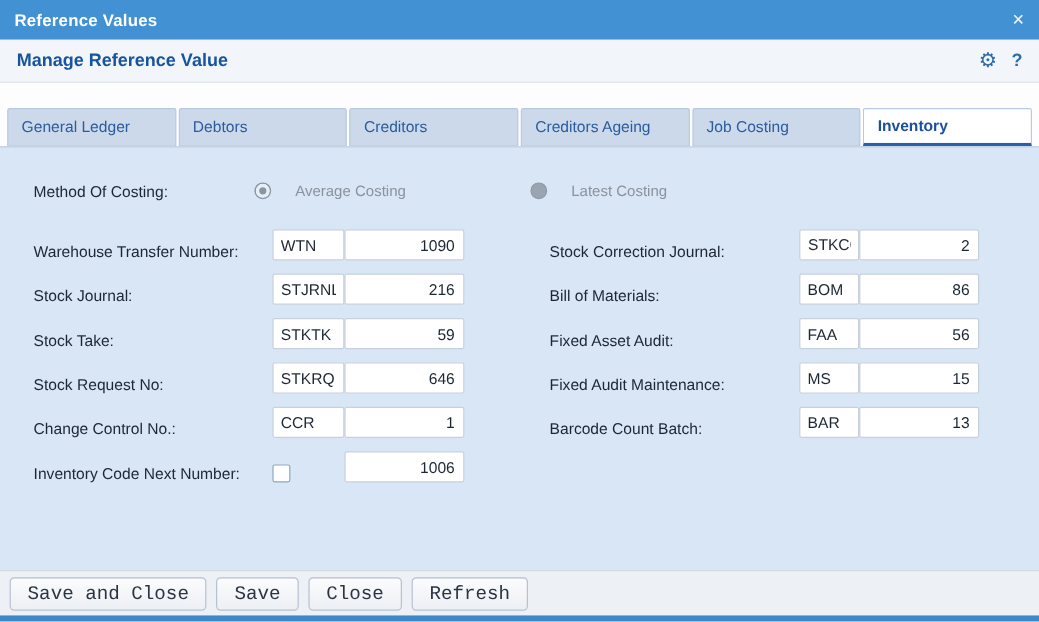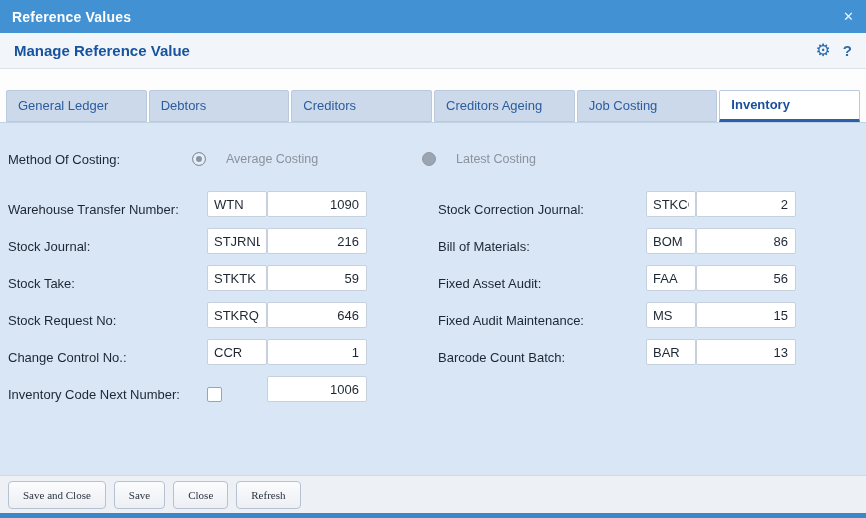--- a/index.html
+++ b/index.html
@@ -39,21 +39,21 @@
     border-radius:2px 2px 0 0; overflow:hidden;
   }
   .tab.active {
     background:#ffffff; color:#1b4f9e; font-weight:bold;
     border-bottom:3px solid #2c5fa8; line-height:28px;
   }
 
   
   .content {
     flex:1; background:#d8e6f6; border-top:1px solid #c2d2e6;
-    padding:22px 16px 0 8px; overflow:hidden;
+    padding:22px 16px 0 28px; overflow:hidden;
   }
 
   .costing-row { display:flex; align-items:center; height:28px; margin-bottom:7px; }
   .costing-label { width:184px; font-size:13px; color:#1d2733; }
   .radio-opt { display:flex; align-items:center; gap:20px; }
   .radio-opt.first { width:230px; }
   .radio { width:14px; height:14px; border-radius:50%; flex:none; }
   .radio.selected { background:#8796a6; box-shadow: inset 0 0 0 3px #e9eef5; border:1px solid #8796a6; }
   .radio.unselected { background:#9aa5b1; border:1px solid #8f9aa6; }
   .radio-text { font-size:12.5px; color:#8b929c; }
@@ -82,24 +82,24 @@
     width:15px; height:15px; background:#ffffff; border:1px solid #8fa6c9;
     border-radius:2px; cursor:pointer;
   }
 
   
   .footer {
     height:38px; background:#edf0f4; border-top:1px solid #d5dae2;
     display:flex; align-items:center; gap:8px; padding:0 8px; flex:none;
   }
   .btn {
-    height:28px; padding:0 14px; font-size:11px; color:#2a3442;
+    height:28px; padding:0 14px; font-size:16px; color:#2a3442;
     background:linear-gradient(#fbfcfd,#eceff4);
     border:1px solid #b6c2d2; border-radius:4px; cursor:pointer;
-    font-family:Liberation Serif, serif;
+    font-family:Liberation Mono, monospace;
   }
   .bottomstrip { height:5px; background:#3c87c8; flex:none; }
 </style>
 </head>
 <body>
 
 <div class="window">
 
   <div class="titlebar">
     <span class="title">Reference Values</span>

